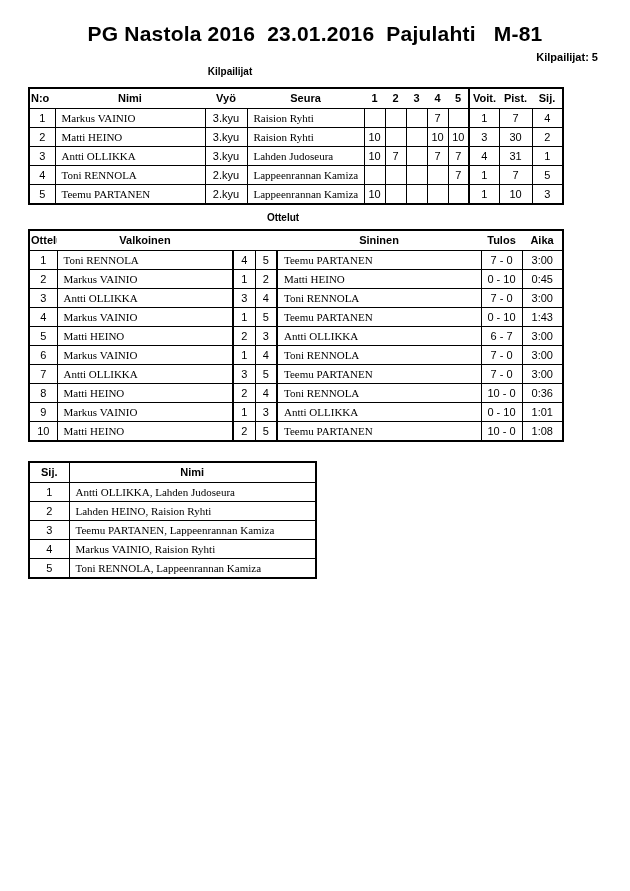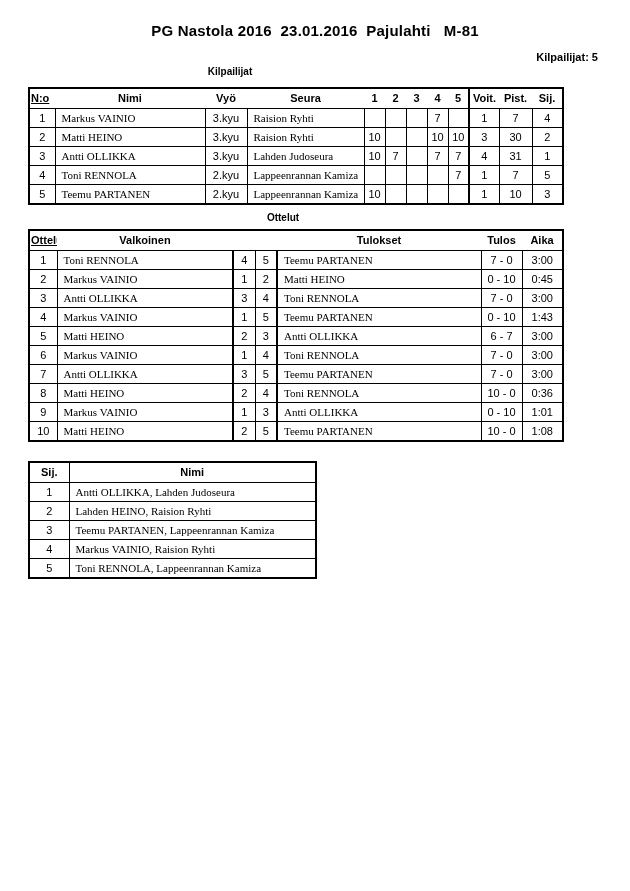--- a/index.html
+++ b/index.html
@@ -3,39 +3,39 @@
 <meta charset="utf-8">
 <style>
   html,body { margin:0; padding:0; background:#e8e8e8; }
   .page {
     position:relative; width:630px; height:891px; background:#ffffff;
     font-family:"Liberation Sans", sans-serif; color:#000; overflow:hidden;
     margin:0 auto;
   }
   .doc-title {
     position:absolute; top:22px; left:0; width:630px; text-align:center;
-    font-size:15px; font-weight:bold; white-space:pre; letter-spacing:0.2px;
+    font-size:21px; font-weight:bold; white-space:pre; letter-spacing:0.2px;
   }
   .count-label {
     position:absolute; top:51px; right:32px; font-size:11px; font-weight:bold;
   }
   .section-title { position:absolute; font-size:10px; font-weight:bold; text-align:center; }
   .st-kilpailijat { top:66px; left:0; width:460px; }
   .st-ottelut    { top:212px; left:0; width:566px; }
   .st-tulokset   { top:443px; left:0; width:326px; }
 
   table { position:absolute; border-collapse:collapse; table-layout:fixed; background:#fff; }
   th, td {
     font-size:11px; padding:0; overflow:hidden; white-space:nowrap;
     height:18px; line-height:18px; vertical-align:middle; font-weight:normal;
   }
   th { font-weight:bold; height:19px; line-height:19px; }
   .c { text-align:center; }
   .l { text-align:left; padding-left:6px;font-family:Liberation Serif, serif; }
-  .edge { text-align:left; padding-left:1px;text-decoration:underline; }
+  .edge { text-align:left; padding-left:1px; }
 
   .t1 { left:28px; top:87px;  width:534px; border:2px solid #000; }
   .t2 { left:28px; top:229px; width:534px; border:2px solid #000; }
   .t3 { left:28px; top:461px; width:287px; border:2px solid #000; }
 
   .t1 thead th, .t2 thead th { border:none; border-bottom:1px solid #000; }
   .t1 tbody td, .t2 tbody td, .t3 tbody td { border:1px solid #000; }
   .t3 thead th { border:1px solid #000; }
   .thickL { border-left:2px solid #000 !important; }
 </style>
@@ -170,21 +170,21 @@
       <col style="width:204px">
         <col style="width:41px">
         <col style="width:41px">
     </colgroup>
     <thead>
       <tr>
         <th class="edge">Ottelu</th>
         <th class="c">Valkoinen</th>
         <th class="c"></th>
         <th class="c"></th>
-        <th class="c">Tulokset</th>
+        <th class="c">Sininen</th>
         <th class="c">Tulos</th>
         <th class="c">Aika</th>
       </tr>
     </thead>
     <tbody>
 
         <tr>
           <td class="c">1</td>
           <td class="l">Toni RENNOLA</td>
           <td class="c thickL">4</td>

